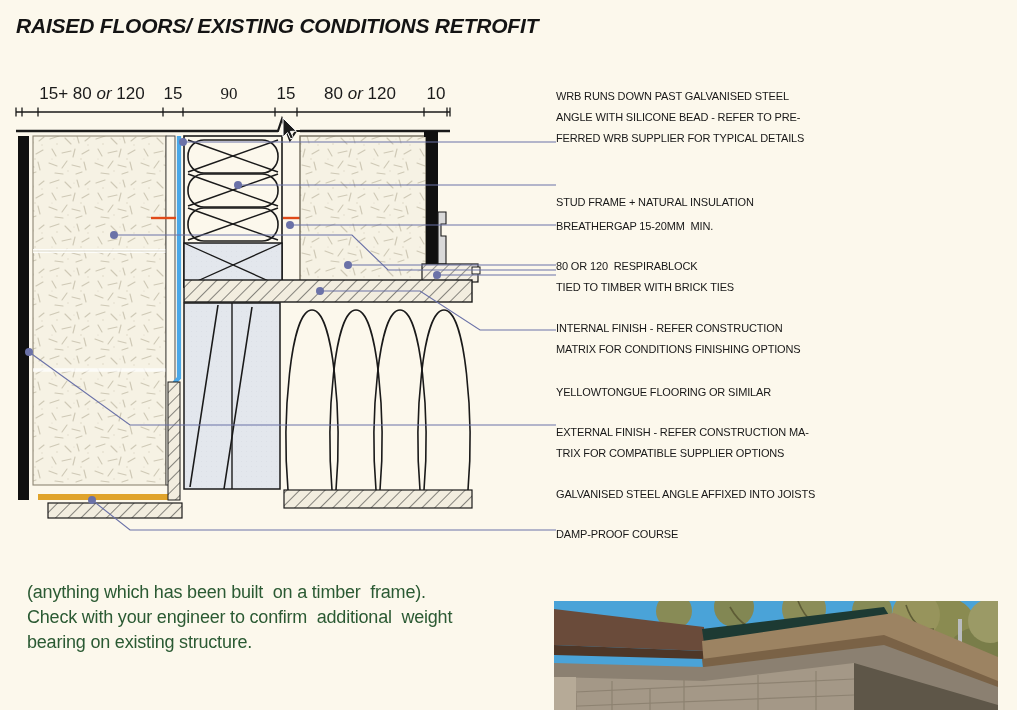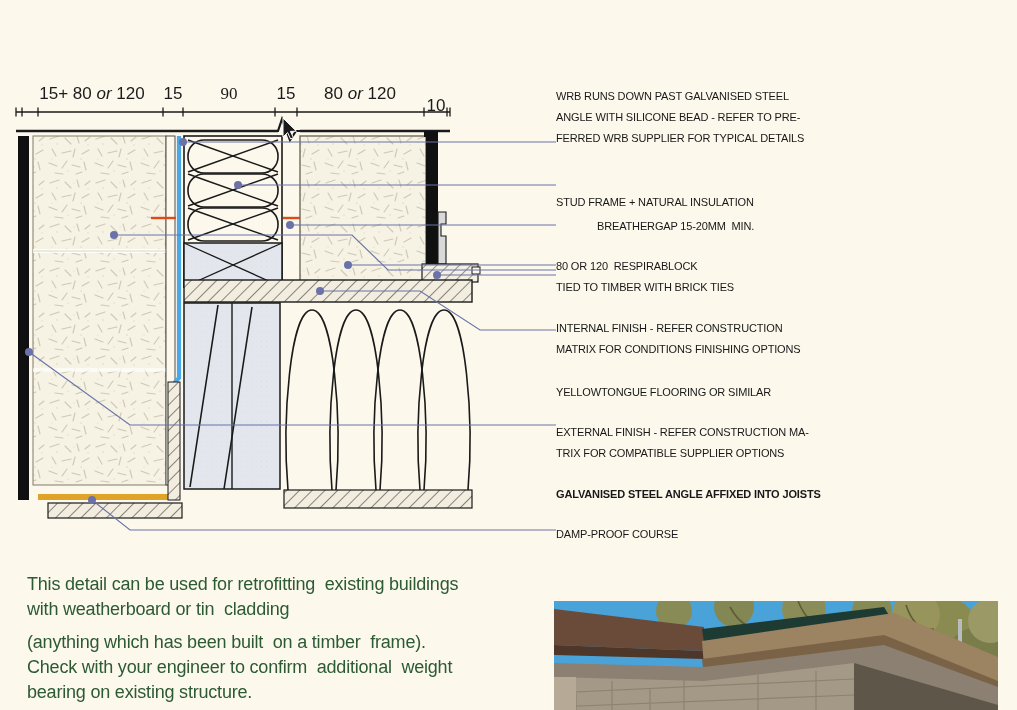--- a/index.html
+++ b/index.html
@@ -56,38 +56,39 @@
     width:444px;height:109px;
     overflow:hidden;
   }
   #photo svg{display:block;}
 </style>
 </head>
 <body>
 
 <div class="page">
 
+  <div id="page-title">RAISED FLOORS/ EXISTING CONDITIONS RETROFIT</div>
 
   <div id="dim-strip">
     <svg width="520" height="40">
       <g id="dim-line-group" stroke="#1a1a1a" stroke-width="1.3" fill="none">
           <line x1="16" y1="28" x2="450" y2="28"></line>
           <line x1="22" y1="23.5" x2="22" y2="32.5"></line>
           <line x1="38" y1="23.5" x2="38" y2="32.5"></line>
           <line x1="163" y1="23.5" x2="163" y2="32.5"></line>
           <line x1="183" y1="23.5" x2="183" y2="32.5"></line>
           <line x1="275" y1="23.5" x2="275" y2="32.5"></line>
           <line x1="297" y1="23.5" x2="297" y2="32.5"></line>
           <line x1="424" y1="23.5" x2="424" y2="32.5"></line>
           <line x1="447" y1="23.5" x2="447" y2="32.5"></line>
           <line x1="16" y1="23.5" x2="16" y2="32.5"></line>
           <line x1="450" y1="23.5" x2="450" y2="32.5"></line>
         </g>
     </svg>
-  <div class="dim-label" style="left: 92px;">15+ 80 <i>or</i> 120</div><div class="dim-label" style="left: 173px;">15</div><div class="dim-label" style="left: 229px; font-family: Liberation Serif, serif;">90</div><div class="dim-label" style="left: 286px;">15</div><div class="dim-label" style="left: 360px;">80 <i>or</i> 120</div><div class="dim-label" style="left: 436px; margin-top: 12px;">10</div></div>
+  <div class="dim-label" style="left: 92px;">15+ 80 <i>or</i> 120</div><div class="dim-label" style="left: 173px;">15</div><div class="dim-label" style="left: 229px; font-family: Liberation Serif, serif;">90</div><div class="dim-label" style="left: 286px;">15</div><div class="dim-label" style="left: 360px;">80 <i>or</i> 120</div><div class="dim-label" style="left: 436px;">10</div></div>
 
   <div id="drawing">
   <svg width="1017" height="570" viewBox="0 0 1017 570">
     <defs>
 
       <pattern id="respira" width="46" height="44" patternUnits="userSpaceOnUse">
         <rect width="46" height="44" fill="#f6f2e4"></rect>
         <g stroke="#cfc9b6" stroke-width="1.15" stroke-linecap="round" fill="none">
           <path d="M4,7 L13,4"></path>
               <path d="M19,6 L25,12"></path>
@@ -225,34 +226,33 @@
       <path d="M0,0 L0,19 L4.6,14.6 L7.6,21 L10.4,19.6 L7.4,13.4 L13.4,13.2 Z" fill="#1a1a1a" stroke="#ffffff" stroke-width="1"></path>
     </g>
   </svg>
   </div>
 
   <div id="annotations">
       <div class="anno" style="top: 0px;">WRB RUNS DOWN PAST GALVANISED STEEL
 ANGLE WITH SILICONE BEAD - REFER TO PRE-
 FERRED WRB SUPPLIER FOR TYPICAL DETAILS</div>
       <div class="anno" style="top: 106px;">STUD FRAME + NATURAL INSULATION</div>
-      <div class="anno" style="top: 130px; margin-left: 41px;">BREATHERGAP 15-20MM  MIN.</div>
+      <div class="anno" style="top: 130px;">BREATHERGAP 15-20MM  MIN.</div>
       <div class="anno" style="top: 170px;">80 OR 120  RESPIRABLOCK
 TIED TO TIMBER WITH BRICK TIES</div>
       <div class="anno" style="top: 232px;">INTERNAL FINISH - REFER CONSTRUCTION
 MATRIX FOR CONDITIONS FINISHING OPTIONS</div>
       <div class="anno" style="top: 296px;">YELLOWTONGUE FLOORING OR SIMILAR</div>
       <div class="anno" style="top: 336px;">EXTERNAL FINISH - REFER CONSTRUCTION MA-
 TRIX FOR COMPATIBLE SUPPLIER OPTIONS</div>
-      <div class="anno" style="top: 398px; font-weight: bold;">GALVANISED STEEL ANGLE AFFIXED INTO JOISTS</div>
+      <div class="anno" style="top: 398px;">GALVANISED STEEL ANGLE AFFIXED INTO JOISTS</div>
       <div class="anno" style="top: 438px;">DAMP-PROOF COURSE</div>
     </div>
 
   <div id="note">
-    <p class="np">This&nbsp;detail&nbsp;can&nbsp;be&nbsp;used&nbsp;for&nbsp;retrofitting&nbsp;&nbsp;existing&nbsp;buildings<br>with&nbsp;weatherboard&nbsp;or&nbsp;tin&nbsp;&nbsp;cladding</p>
     <div class="gap"></div>
     <p class="np">(anything&nbsp;which&nbsp;has&nbsp;been&nbsp;built&nbsp;&nbsp;on&nbsp;a&nbsp;timber&nbsp;&nbsp;frame).<br>Check&nbsp;with&nbsp;your&nbsp;engineer&nbsp;to&nbsp;confirm&nbsp;&nbsp;additional&nbsp;&nbsp;weight<br>bearing&nbsp;on&nbsp;existing&nbsp;structure.</p>
   </div>
 
   <div id="photo">
     <svg width="444" height="109" viewBox="0 0 444 109">
       <rect width="444" height="109" fill="#4aa3d8"></rect>
 
       <g opacity="0.95">
         <circle cx="390" cy="30" r="34" fill="#8e8a4a"></circle>

